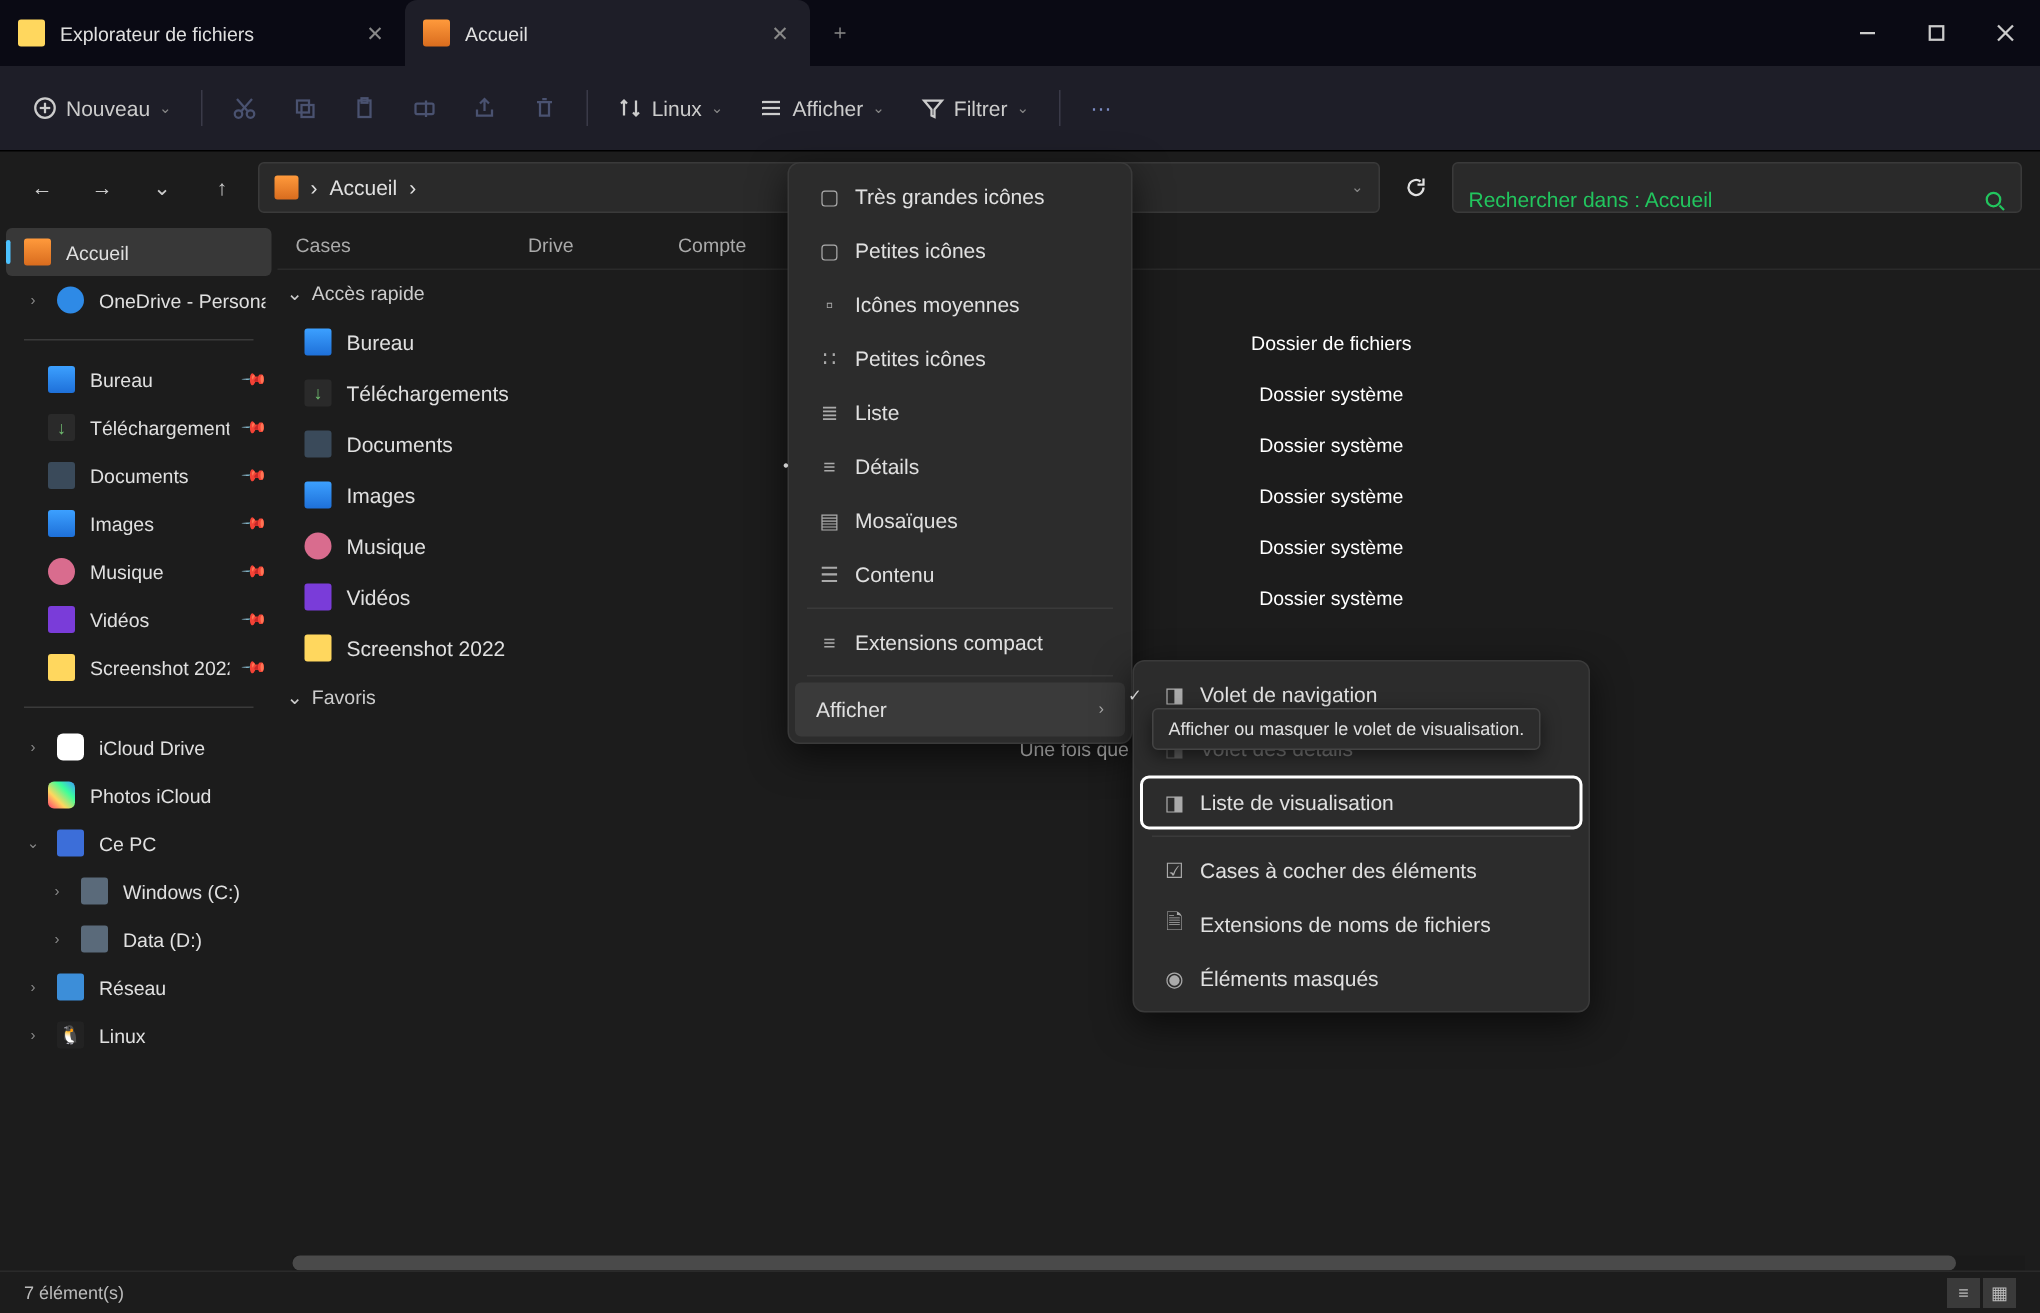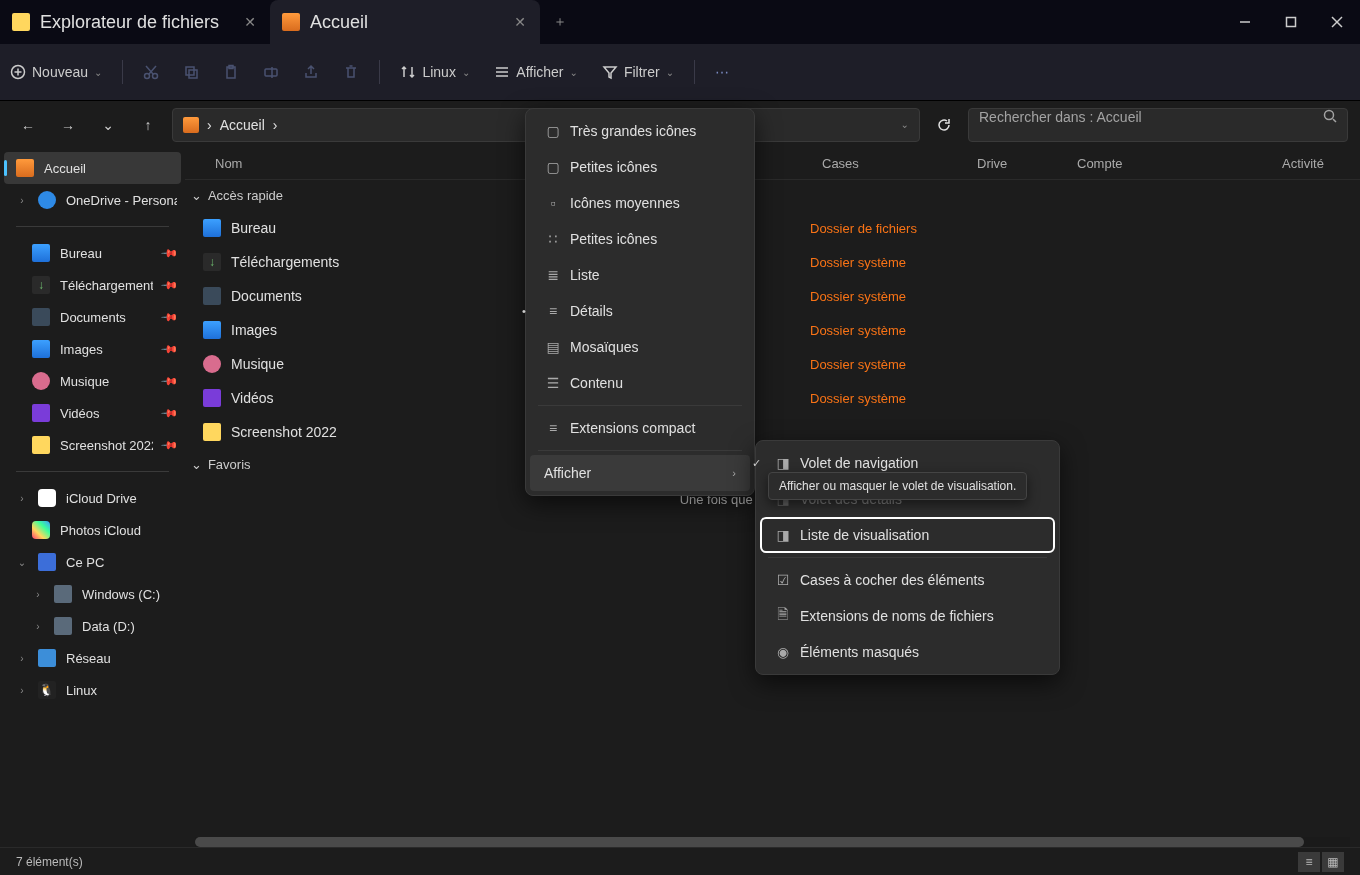--- a/index.html
+++ b/index.html
@@ -2,41 +2,41 @@
 <html><head>
 <meta charset="utf-8">
 <style>
 * { margin: 0; padding: 0; box-sizing: border-box; font-family: "Segoe UI", sans-serif; }
 body { background: #1c1c1c; color: #e0e0e0; width: 1360px; height: 875px; overflow: hidden; position: relative; font-size: 14px; }
 
 
 .titlebar { height: 44px; background: #0a0a14; display: flex; align-items: center; }
 .tab { height: 44px; display: flex; align-items: center; padding: 0 12px; gap: 10px; min-width: 270px; position: relative; }
 .tab.active { background: #1e1e28; border-radius: 8px 8px 0 0; }
-.tab-label { flex: 1; font-size: 18px; }
+.tab-label { flex: 1; font-size: 13px; }
 .tab-close { width: 16px; height: 16px; color: #888; cursor: pointer; display: flex; align-items: center; justify-content: center; }
 .new-tab { width: 40px; display: flex; align-items: center; justify-content: center; color: #888; }
 .window-controls { margin-left: auto; display: flex; }
 .win-btn { width: 46px; height: 44px; display: flex; align-items: center; justify-content: center; color: #ccc; }
 
 
-.toolbar { height: 56px; background: #1e1e28; display: flex; align-items: center; padding: 0 0; gap: 4px; }
+.toolbar { height: 56px; background: #1e1e28; display: flex; align-items: center; padding: 0 12px; gap: 4px; }
 .tb-btn { height: 36px; padding: 0 10px; display: flex; align-items: center; gap: 6px; border-radius: 4px; color: #7a8ac0; }
 .tb-btn.disabled { color: #4a5270; }
 .tb-btn.text { color: #ccc; }
 .tb-sep { width: 1px; height: 24px; background: #3a3a48; margin: 0 6px; }
 .chevron-small { font-size: 10px; color: #888; }
 
 
 .navbar { height: 48px; background: #1c1c1c; display: flex; align-items: center; padding: 0 12px; gap: 8px; border-top: 1px solid #000; }
 .nav-btn { width: 32px; height: 32px; display: flex; align-items: center; justify-content: center; color: #ccc; }
 .addressbar { flex: 1; height: 34px; background: #2a2a2a; border: 1px solid #3a3a3a; border-radius: 4px; display: flex; align-items: center; padding: 0 10px; gap: 8px; }
 .addr-chevron { margin-left: auto; }
 .refresh-btn { width: 32px; height: 32px; display: flex; align-items: center; justify-content: center; }
-.searchbar { width: 380px; height: 34px; background: #2a2a2a; border: 1px solid #3a3a3a; border-radius: 4px; display: flex; align-items: flex-start; padding: 0 10px; color: #a3a3a3; }
+.searchbar { width: 380px; height: 34px; background: #2a2a2a; border: 1px solid #3a3a3a; border-radius: 4px; display: flex; align-items: flex-end; padding: 0 10px; color: #22c55e; }
 .searchbar span { flex: 1; }
 
 
 .main { display: flex; height: calc(875px - 44px - 56px - 48px - 28px); }
 
 
 .sidebar { width: 185px; background: #1c1c1c; padding: 4px 0; overflow-y: auto; }
 .side-item { height: 32px; display: flex; align-items: center; padding: 0 8px 0 16px; gap: 10px; position: relative; }
 .side-item.selected { background: #383838; border-radius: 4px; margin: 0 4px; padding-left: 12px; }
 .side-item.selected::before { content: ''; position: absolute; left: 0; top: 8px; bottom: 8px; width: 3px; background: #4cc2ff; border-radius: 2px; }
@@ -53,21 +53,21 @@
 .col { padding: 0 12px; color: #aaa; font-size: 13px; }
 .col-name { width: 625px; padding-left: 30px; }
 .col-type { width: 155px; }
 .col-size { width: 100px; }
 .col-account { width: 205px; }
 .col-activity { flex: 1; }
 
 .group-header { display: flex; align-items: center; padding: 8px 6px; gap: 6px; font-size: 13px; color: #ccc; }
 .list-row { height: 34px; display: flex; align-items: center; }
 .cell-name { width: 625px; padding-left: 18px; display: flex; align-items: center; gap: 10px; }
-.cell-type { width: 155px; color: #f97316; font-size: 13px; }
+.cell-type { width: 155px; color: #ffffff; font-size: 13px; text-align: center; }
 .empty-hint { text-align: center; color: #ccc; padding: 12px; font-size: 13px; }
 
 
 .ico { width: 18px; height: 18px; border-radius: 2px; display: inline-flex; align-items: center; justify-content: center; font-size: 12px; }
 .ico-folder { background: #ffd75e; }
 .ico-home { background: linear-gradient(#ff9a3c,#d96c1e); border-radius: 2px; }
 .ico-desktop { background: linear-gradient(#3ca0ff,#1e70d9); }
 .ico-download { background: #2a2a2a; color: #6eb96e; font-weight: bold; }
 .ico-doc { background: #3a4a5a; }
 .ico-pic { background: linear-gradient(#3ca0ff,#1e70d9); }
@@ -322,21 +322,20 @@
     </div>
     <div class="side-item">
       <span class="expand">›</span>
       <span class="ico ico-linux side-icon">🐧</span>
       <span class="side-label">Linux</span>
     </div>
   </div>
 
   <div class="content">
     <div class="col-headers">
-      <div class="col col-name">Nom</div>
       <div class="col col-type">Cases</div>
       <div class="col col-size">Drive</div>
       <div class="col col-account">Compte</div>
       <div class="col col-activity">Activité</div>
     </div>
     <div class="group-header">
       <span>⌄</span>
       <span>Accès rapide</span>
     </div>
     <div id="file-rows">

